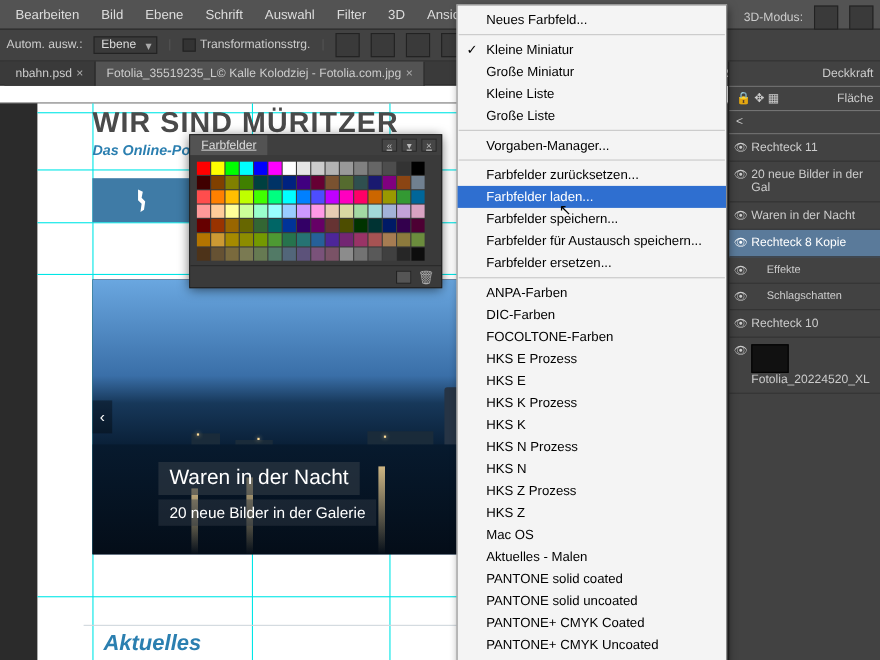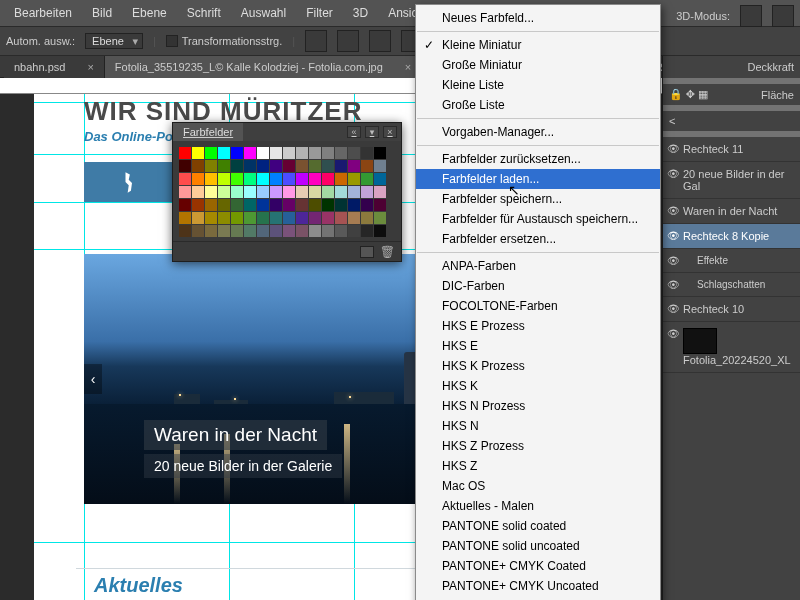--- a/index.html
+++ b/index.html
@@ -12,21 +12,21 @@
   
   .optbar { background:#424242; height:30px; display:flex; align-items:center; padding:0 6px; border-top:1px solid #2a2a2a; border-bottom:1px solid #2a2a2a; gap:10px; font-size:11px; color:#ccc; }
   .optbar .sel { background:#3a3a3a; border:1px solid #222; padding:1px 18px 1px 6px; position:relative; color:#ddd; }
   .optbar .sel::after{ content:"▾"; position:absolute; right:4px; color:#aaa; }
   .optbar .chk { display:flex; align-items:center; gap:4px; }
   .optbar .chk .box { width:12px; height:12px; border:1px solid #222; background:#333; }
   .iconbtn { width:22px; height:22px; background:#3a3a3a; border:1px solid #222; display:inline-block; }
 
   
   .tabs { background:#3a3a3a; height:22px; display:flex; align-items:center; padding-left:4px; border-bottom:1px solid #222; color:#ccc; font-size:11px; }
-  .tab { padding:0 10px; height:22px; line-height:22px; background:#3a3a3a; border-right:1px solid #222; display:flex; align-items:center; gap:22px; }
+  .tab { padding:0 10px; height:22px; line-height:22px; background:#3a3a3a; border-right:1px solid #222; display:flex; align-items:center; gap:4px; }
   .tab.active { background:#535353; }
   .tab .x { color:#aaa; font-size:11px; }
 
   
   .ruler-h { height:16px; background:#fff; border-bottom:1px solid #888; }
 
   
   .stage { position:absolute; left:0; top:94px; right:0; bottom:0; background:#2b2b2b; }
   .page { position:absolute; left:34px; top:0; width:590px; background:#fff; bottom:0; }
   .guide-v { position:absolute; top:0; bottom:0; width:1px; background:#00e6e6; }
@@ -66,21 +66,21 @@
   
   .ddmenu { position:absolute; left:415px; top:4px; width:246px; background:#f4f4f4; border:1px solid #8a8a8a; box-shadow:2px 3px 8px rgba(0,0,0,0.5); z-index:60; color:#000; font-size:12px; padding:3px 0; }
   .ddmenu .mi { padding:3px 14px 3px 26px; position:relative; white-space:nowrap; }
   .ddmenu .mi:hover, .ddmenu .mi.hl { background:#2f6fd0; color:#fff; }
   .ddmenu .sep { height:1px; background:#c8c8c8; margin:3px 1px; }
   .ddmenu .chk::before { content:"✓"; position:absolute; left:8px; font-size:12px; }
   .cursor { position:absolute; left:508px; top:182px; z-index:70; font-size:14px; color:#000; pointer-events:none; }
 
   
   .rpanel { position:absolute; right:0; top:56px; width:138px; bottom:0; background:#424242; border-left:1px solid #222; color:#ccc; font-size:11px; z-index:30; }
-  .rpanel .row { padding:4px 6px; border-bottom:6px solid #737373; display:flex; align-items:center; gap:4px; }
+  .rpanel .row { padding:4px 6px; border-bottom:1px solid #737373; display:flex; align-items:center; gap:4px; }
   .rpanel .layer { padding:6px 6px 6px 20px; border-bottom:1px solid #333; position:relative; }
   .rpanel .layer.sel { background:#5a7a9a; color:#fff; }
   .rpanel .eye { position:absolute; left:4px; top:6px; font-size:10px; }
   .rpanel .sub { padding-left:34px; font-size:10px; }
   .thumb { width:34px; height:26px; background:#fff; border:1px solid #000; display:inline-block; vertical-align:middle; margin-right:4px; }
   .thumb.dark { background:#111; }
 
   .topright { position:absolute; right:6px; top:5px; display:flex; gap:10px; color:#ccc; font-size:11px; align-items:center; z-index:5; }
 </style>
 </head>

